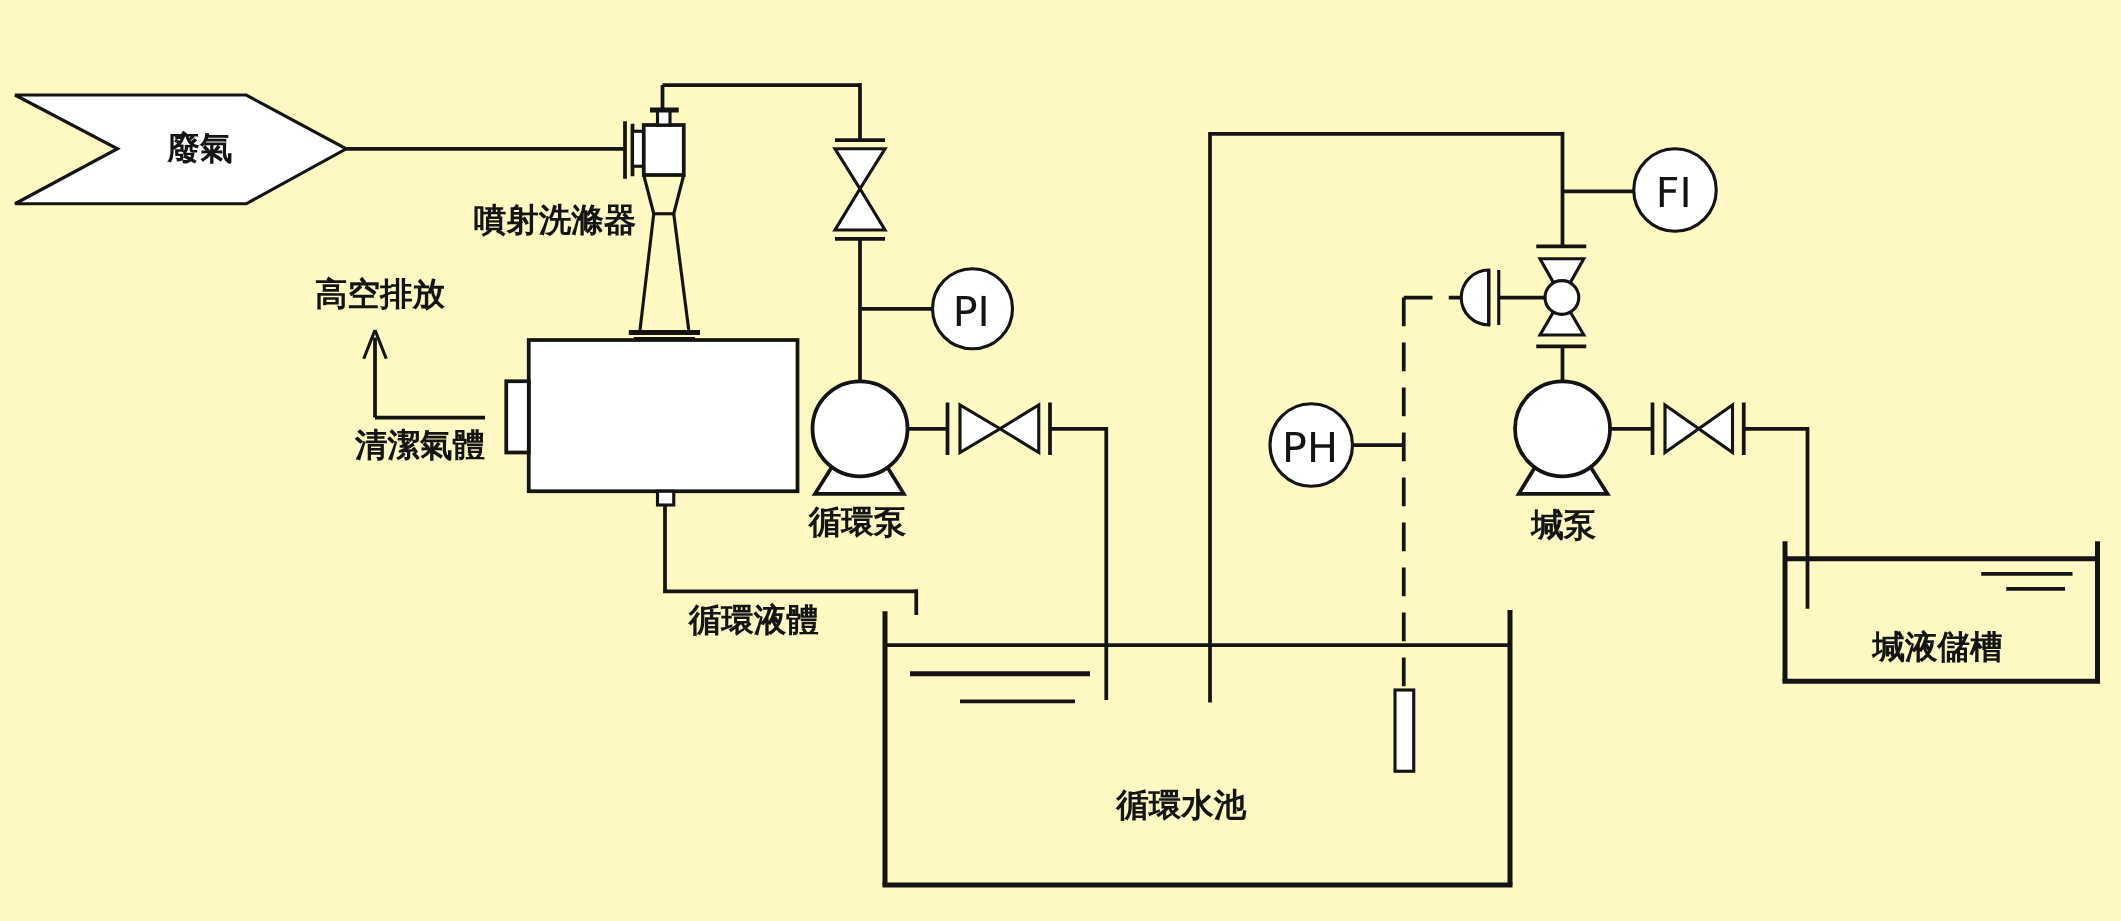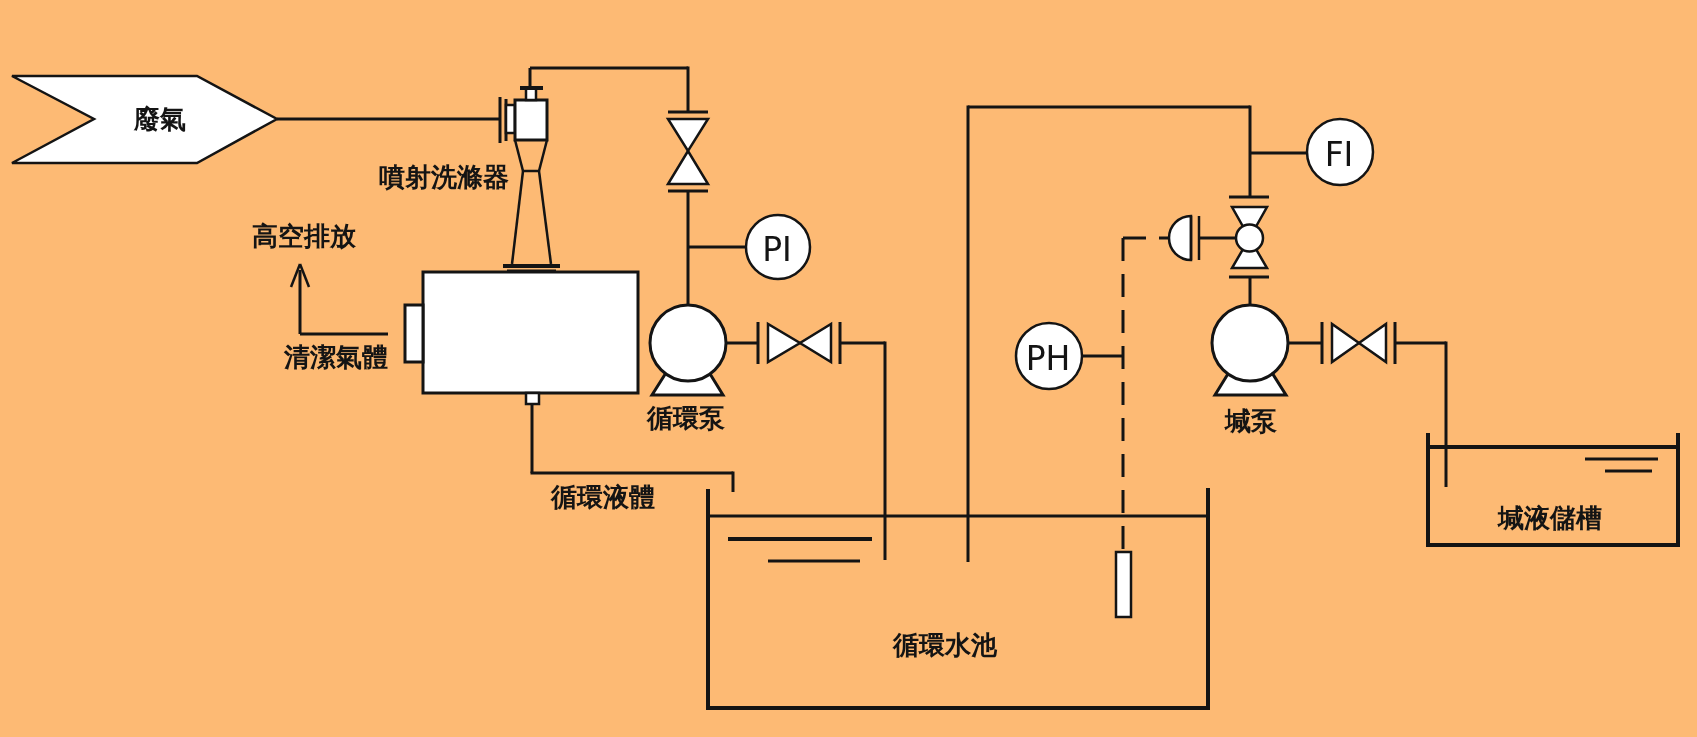--- a/index.html
+++ b/index.html
@@ -1,17 +1,17 @@
 <!DOCTYPE html>
 <html><head>
 <meta charset="utf-8">
 <style>
   html,body{margin:0;padding:0;background:#ffffff;}
   body{font-family:"DejaVu Sans","Liberation Sans",sans-serif;}
-  .stage{position:relative;width:1697px;height:737px;background:#fdba74;overflow:hidden;}
+  .stage{position:relative;width:1697px;height:737px;background:#fef9c3;overflow:hidden;}
   svg{display:block;}
   .cjk{font-family:"DejaVu Sans","Liberation Sans",sans-serif;font-weight:bold;font-size:26px;fill:#141414;}
   .tag{font-family:"DejaVu Sans","Liberation Sans",sans-serif;font-weight:400;font-size:33px;fill:#141414;}
   .ln{stroke:#141414;stroke-width:3;fill:none;}
   .ln4{stroke:#141414;stroke-width:4;fill:none;}
   .ln25{stroke:#141414;stroke-width:2.5;fill:none;}
   .dash{stroke:#141414;stroke-width:3;fill:none;stroke-dasharray:23 13;}
   .shape{fill:#ffffff;stroke:#141414;stroke-width:2.5;}
   .shape3{fill:#ffffff;stroke:#141414;stroke-width:3;}
 </style>

